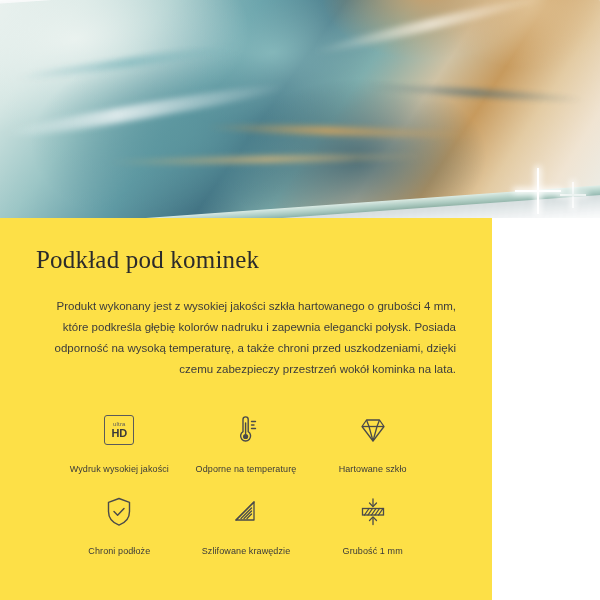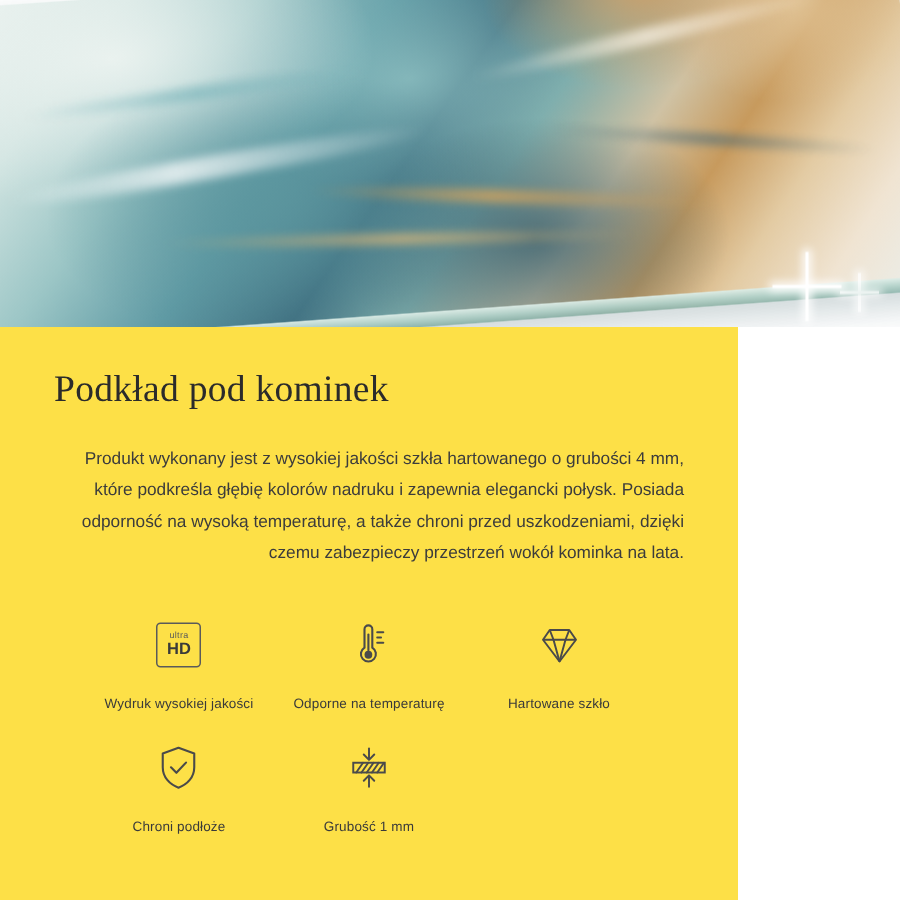--- a/index.html
+++ b/index.html
@@ -232,20 +232,32 @@
       <div class="feature">
         <div class="feature-icon">
           <svg width="34" height="36" viewBox="0 0 34 36" fill="none" stroke="#4a4a4a" stroke-width="1.4" stroke-linecap="round" stroke-linejoin="round">
             <path d="M17 4.5l10.5 3.8v9.2c0 6.6-4.5 11.4-10.5 13.6C11 28.9 6.5 24.1 6.5 17.5V8.3z"></path>
             <polyline points="12,17.5 15.6,21.2 22,14.4"></polyline>
           </svg>
         </div>
         <div class="feature-label">Chroni podłoże</div>
       </div>
 
+      <div class="feature">
+        <div class="feature-icon">
+          <svg width="34" height="30" viewBox="0 0 34 30" fill="none" stroke="#4a4a4a" stroke-width="1.3" stroke-linecap="round">
+            <path d="M7 23 L25 5"></path>
+            <path d="M7 23 L25 23 L25 5 Z" stroke-linejoin="round"></path>
+            <line x1="12" y1="21.5" x2="22.5" y2="11"></line>
+            <line x1="15" y1="21.5" x2="22.5" y2="14"></line>
+            <line x1="18" y1="21.5" x2="22.5" y2="17"></line>
+          </svg>
+        </div>
+        <div class="feature-label">Szlifowane krawędzie</div>
+      </div>
 
       <div class="feature">
         <div class="feature-icon">
           <svg width="36" height="34" viewBox="0 0 36 34" fill="none" stroke="#4a4a4a" stroke-width="1.3" stroke-linecap="round">
             <line x1="18" y1="4" x2="18" y2="11"></line>
             <polyline points="14.5,8 18,11.6 21.5,8" stroke-linejoin="round"></polyline>
             <rect x="7.5" y="13.5" width="21" height="6.5"></rect>
             <line x1="9.5" y1="20" x2="14" y2="13.5"></line>
             <line x1="13" y1="20" x2="17.5" y2="13.5"></line>
             <line x1="16.5" y1="20" x2="21" y2="13.5"></line>

